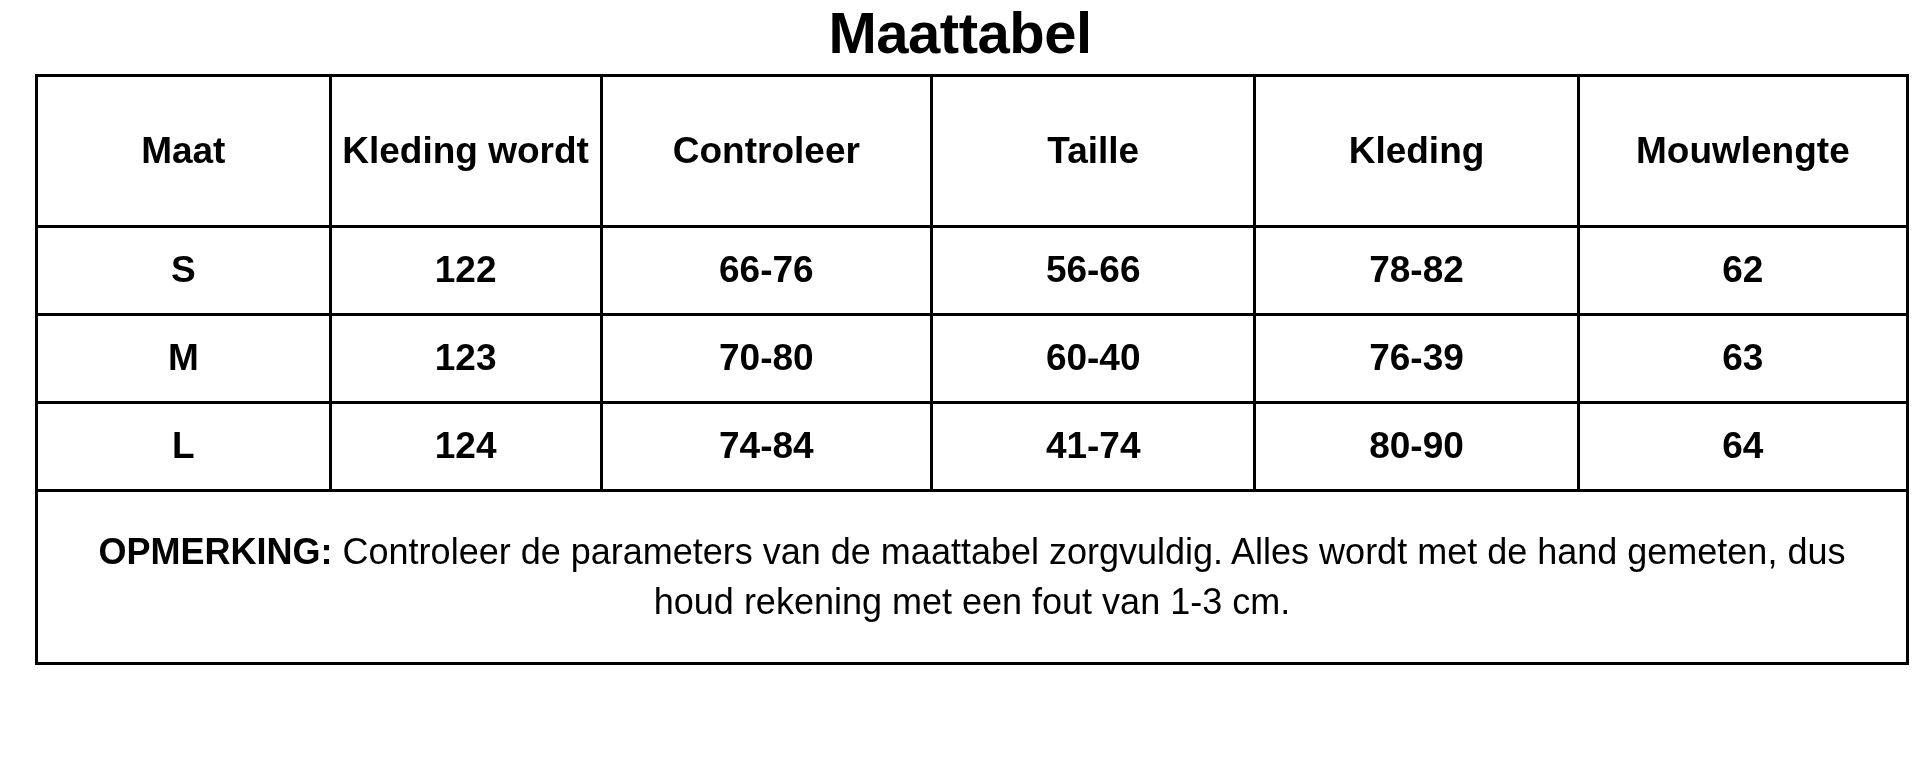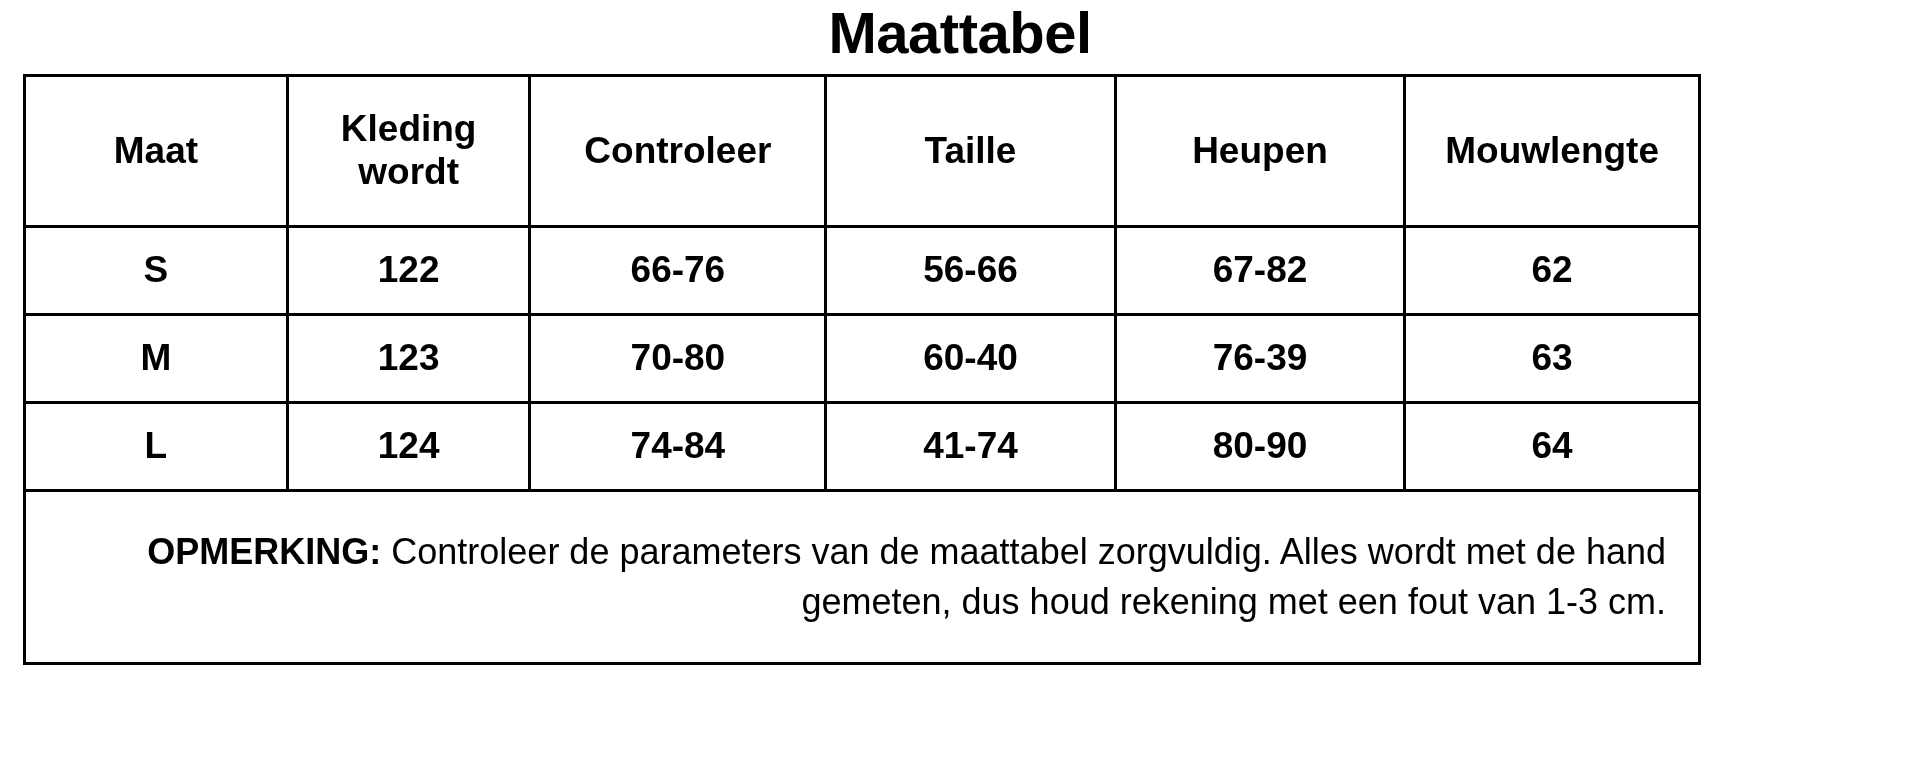--- a/index.html
+++ b/index.html
@@ -11,35 +11,35 @@
     width: 1920px;
     height: 766px;
     font-family: "Liberation Sans", sans-serif;
     color: #000000;
     overflow: hidden;
   }
   .page {
     width: 1920px;
     height: 766px;
     box-sizing: border-box;
-    padding: 0 23px;
+    padding: 0 35px;
     position: relative;
   }
   .chart-title {
     text-align: center;
     font-size: 58px;
     font-weight: 800;
     line-height: 1.0;
     letter-spacing: -0.5px;
     padding-top: 4px;
     padding-bottom: 12px;
     color: #000000;
   }
   table.size-table {
-    width: 1678px;
+    width: 1874px;
     border-collapse: collapse;
     table-layout: fixed;
   }
   table.size-table td,
   table.size-table th {
     border: 3px solid #000000;
     text-align: center;
     vertical-align: middle;
     color: #000000;
     padding: 0;
@@ -60,21 +60,21 @@
   }
   tbody td.size-label {
     font-weight: 700;
   }
   tfoot td.note-cell {
     height: 150px;
     font-size: 36px;
     font-weight: 400;
     line-height: 1.38;
     padding: 10px 32px;
-    text-align: right;
+    text-align: center;
   }
   tfoot .note-strong {
     font-weight: 700;
   }
   
   col.c0 { width: 247px; }
   col.c1 { width: 228px; }
   col.c2 { width: 278px; }
   col.c3 { width: 272px; }
   col.c4 { width: 272px; }
@@ -95,31 +95,31 @@
       <col class="c3">
         <col class="c4">
         <col class="c5">
     </colgroup>
     <thead>
       <tr>
         <th>Maat</th>
         <th>Kleding wordt</th>
         <th>Controleer</th>
         <th>Taille</th>
-        <th>Heupen</th>
+        <th>Kleding</th>
         <th>Mouwlengte</th>
       </tr>
     </thead>
     <tbody>
       <tr>
         <td class="size-label">S</td>
         <td>122</td>
         <td>66-76</td>
         <td>56-66</td>
-        <td>67-82</td>
+        <td>78-82</td>
         <td>62</td>
       </tr>
       <tr>
         <td class="size-label">M</td>
         <td>123</td>
         <td>70-80</td>
         <td>60-40</td>
         <td>76-39</td>
         <td>63</td>
       </tr>

